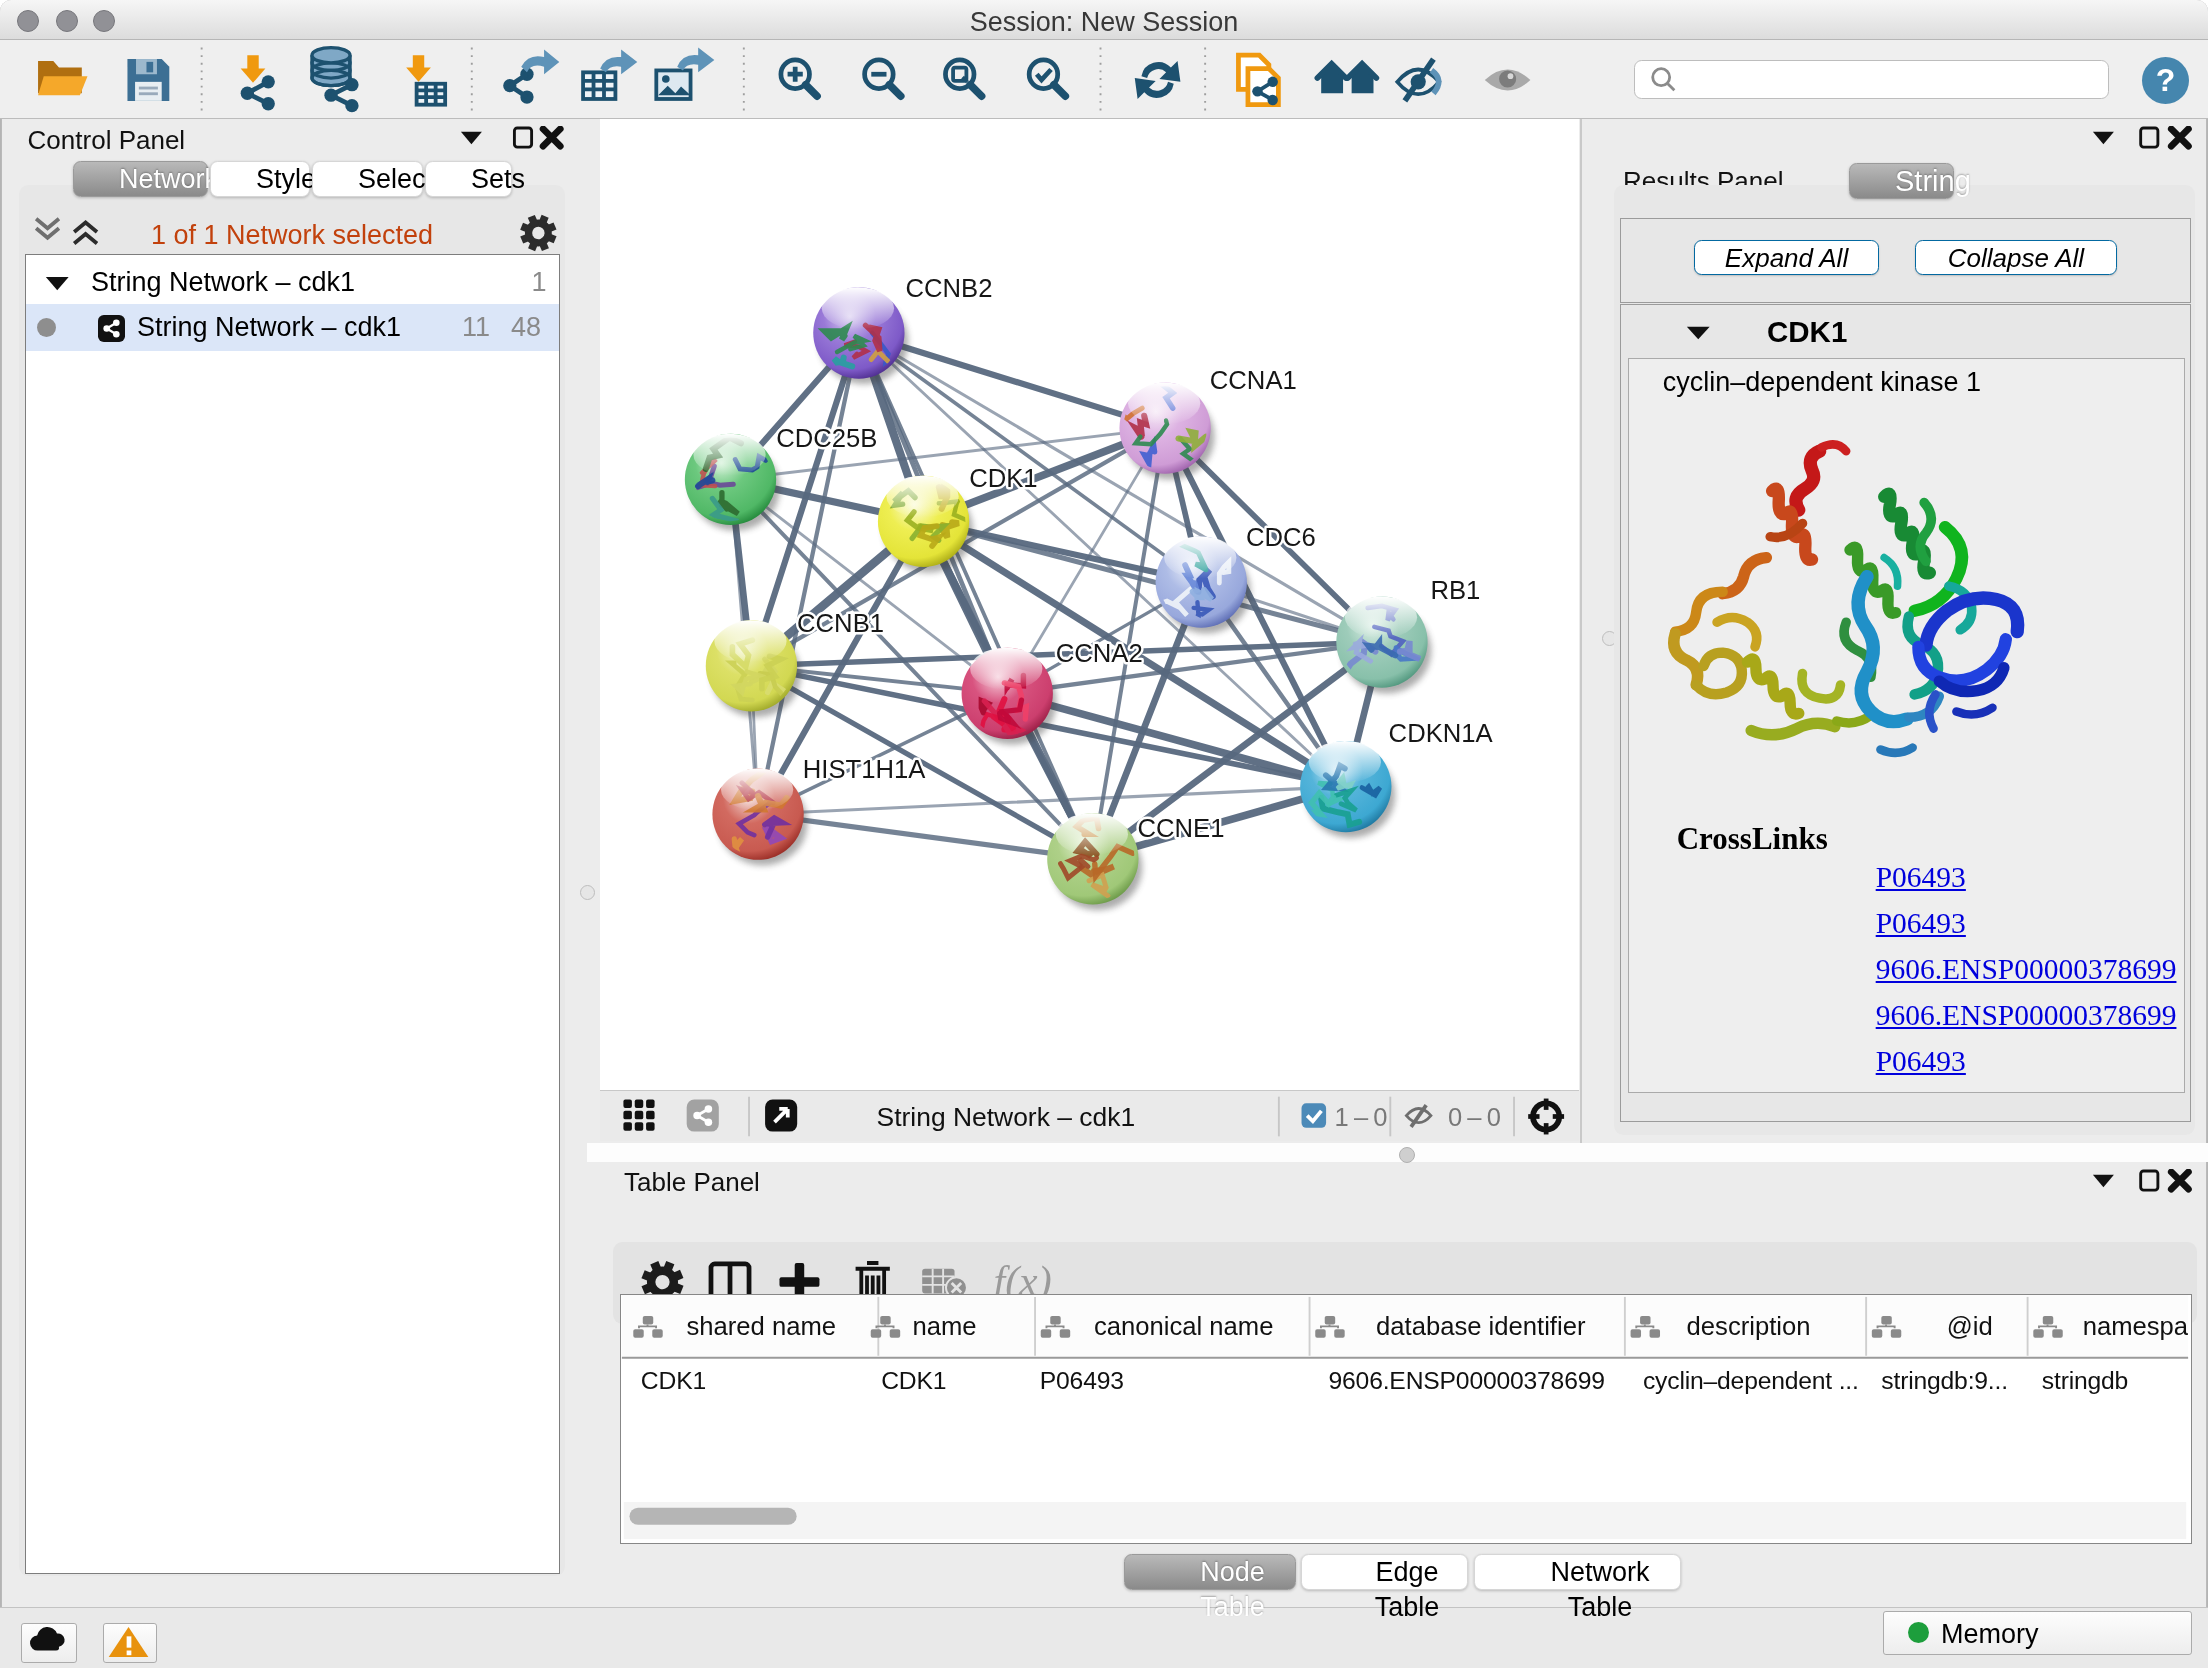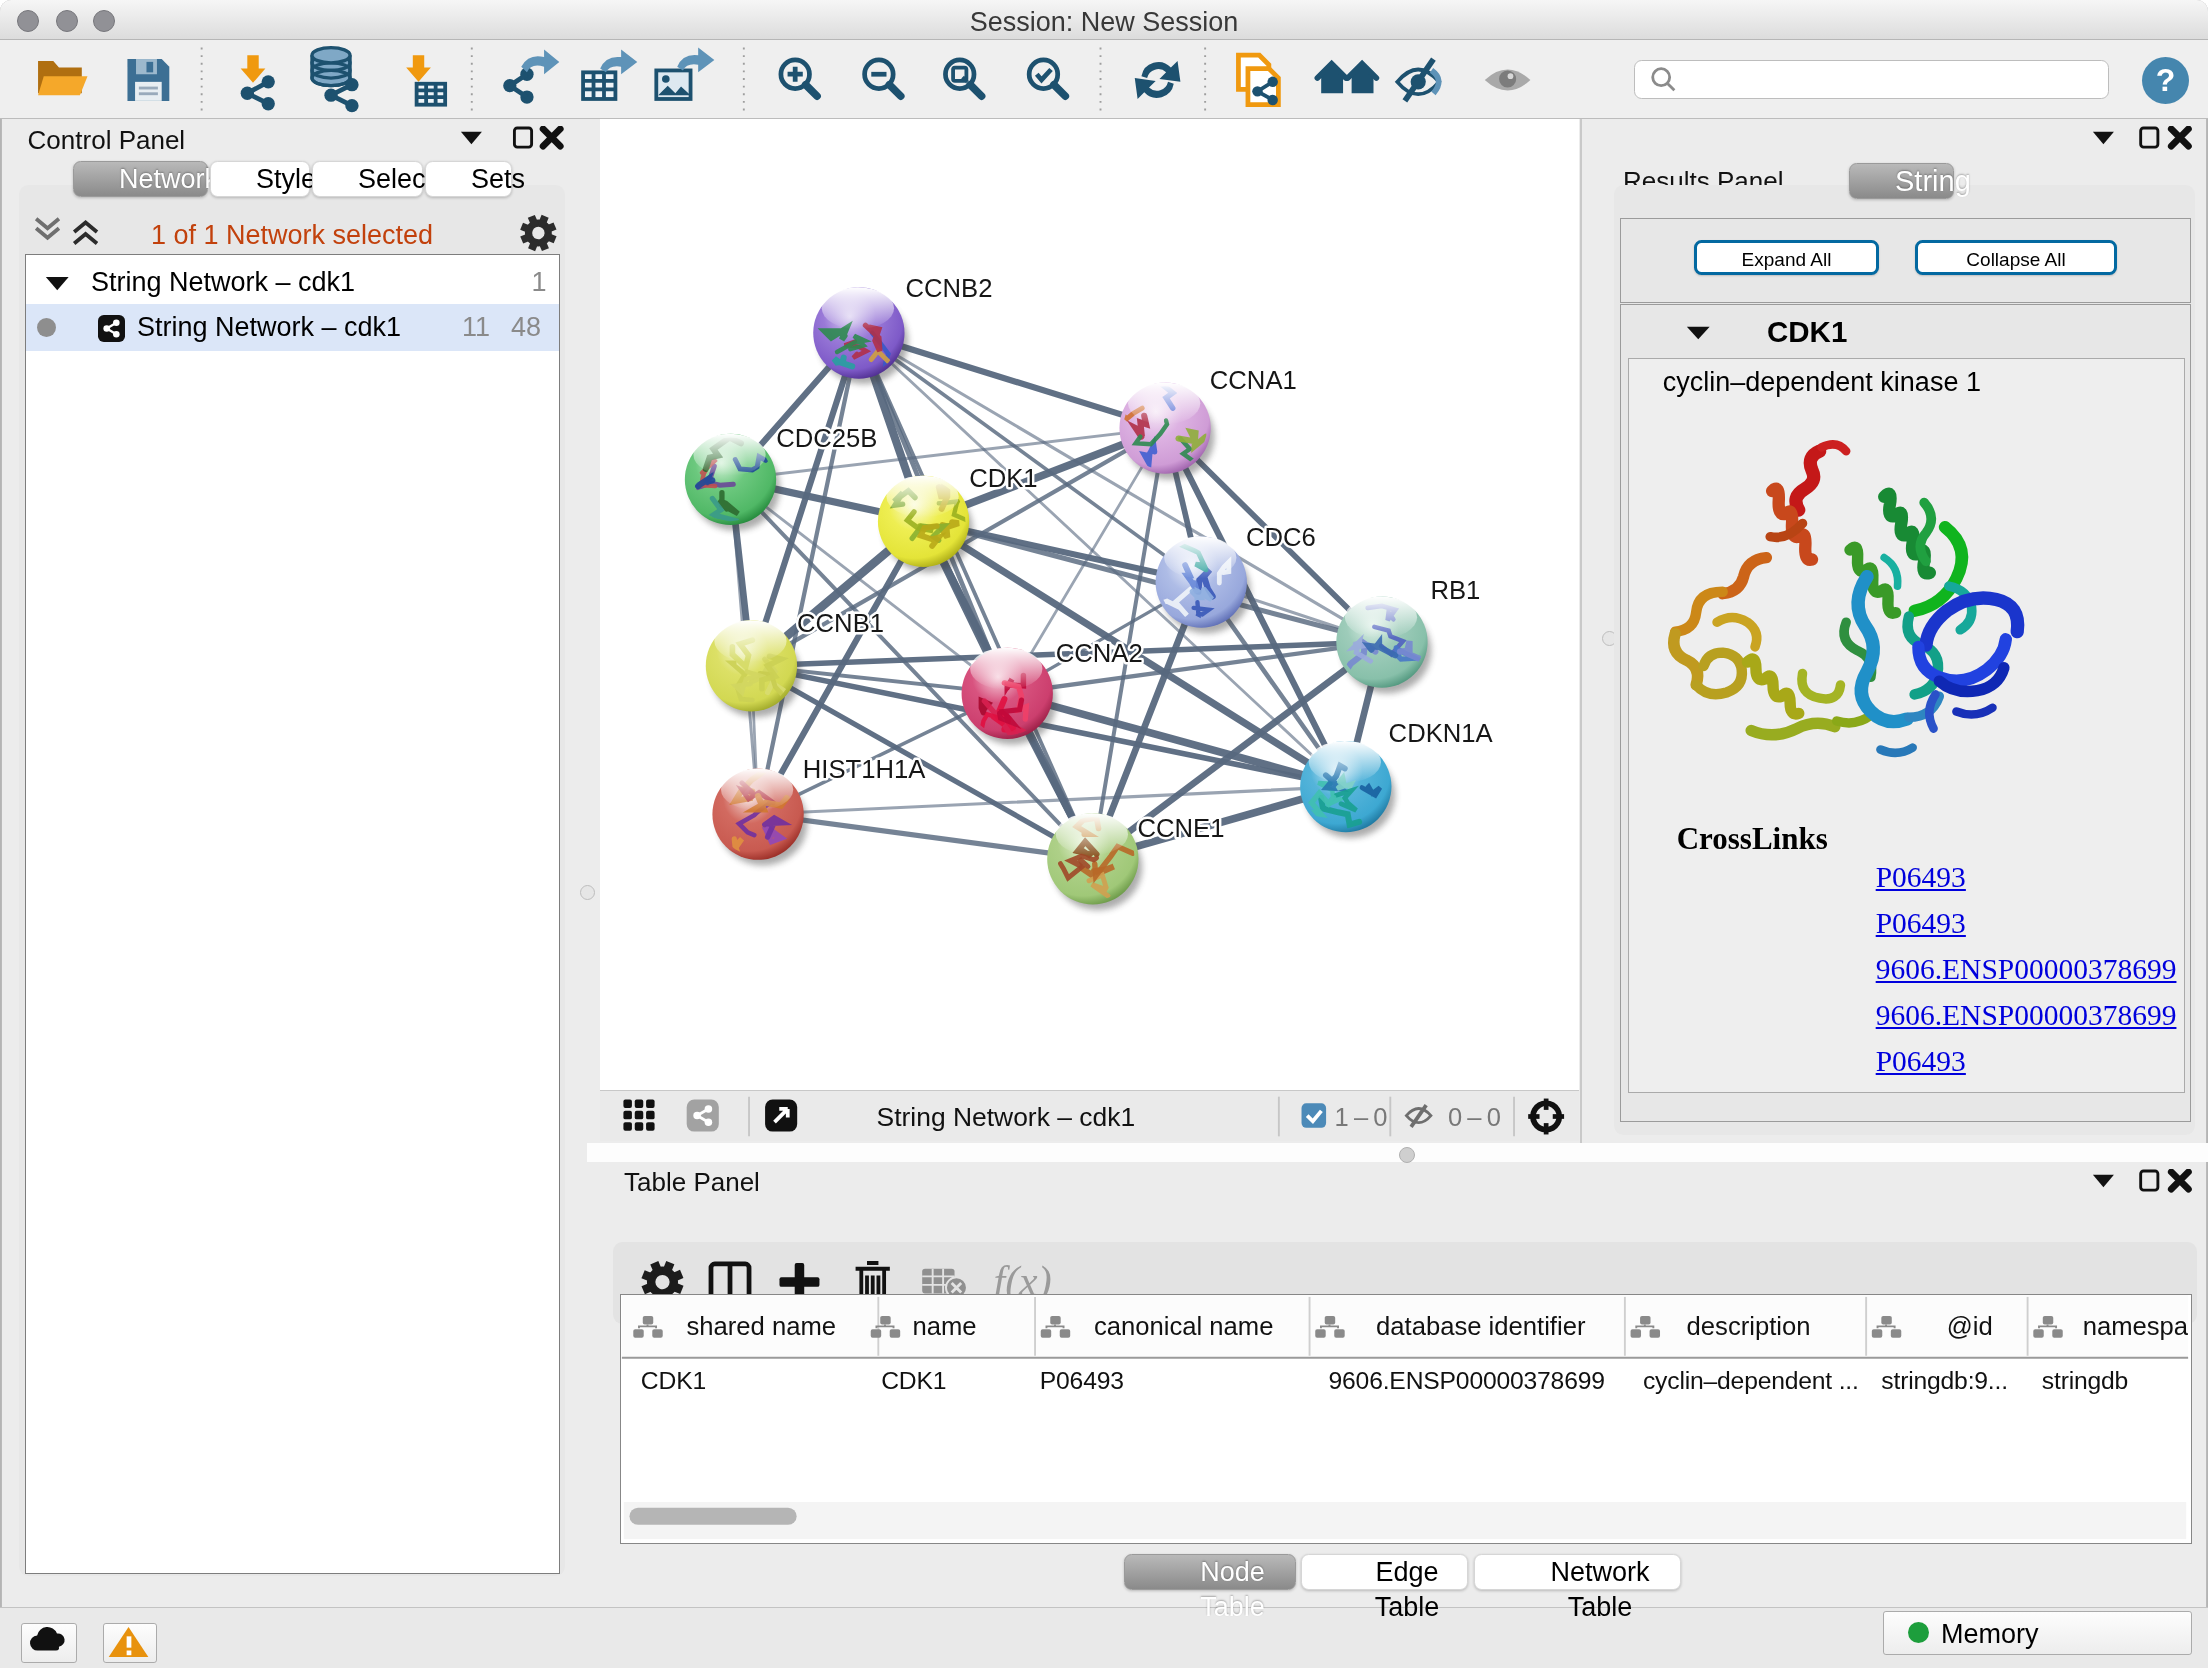--- a/index.html
+++ b/index.html
@@ -29,21 +29,21 @@
 
 #canvas { left:600px; top:119px; width:979px; height:971px; background:#fff; }
 #canvasbar { left:600px; top:1090px; width:979px; height:51px; background:#eaeaea; border-top:1.9px solid #c8c8c8; }
 #whitestrip { left:587px; top:1143px; width:1622px; height:19px; background:#fdfdfd; }
 
 #rp-title { left:1623px; top:125px;margin-top:41px; }
 #rp-box { left:1614px; top:185px; width:581px; height:950px; background:#e7e7e7; border-radius:9.5px; }
 #rp-boxa { left:1620px; top:218px; width:571px; height:85px; border:1.9px solid #9b9b9b; }
 #rp-boxb { left:1620px; top:304px; width:571px; height:818px; border:1.9px solid #9b9b9b; }
 #rp-boxc { position:absolute; left:6.7px; top:53px; width:557px; height:735px; border:1px solid #aaa; background:#eeeeee; }
-.btn { position:absolute; top:21px; height:35px; background:#fff; border:3px solid #0369a1; border-radius:7.6px; box-shadow:0 1px 1.9px rgba(0,0,0,0.18); font-size:19px; text-align:center; line-height:34px; }
+.btn { position:absolute; top:21px; height:35px; background:#fff; border:1px solid #0369a1; border-radius:7.6px; box-shadow:0 1px 1.9px rgba(0,0,0,0.18); font-size:26px; text-align:center; line-height:34px;font-style:italic; }
 .serif { font-family:"Liberation Serif", serif; }
 a.lnk { color:#0000dd; text-decoration:underline; }
 
 #tp-title { left:624px; top:1167px; }
 #tp-toolbox { left:613px; top:1242px; width:1584px; height:82px; background:#e3e3e3; border-radius:9.5px; }
 #tp-table { left:620px; top:1294px; width:1572px; height:250px; background:#fff; border:1.9px solid #878787; }
 #tp-tabs { left:587px; top:1554px; width:1622px; height:40px; }
 
 #bstatus { left:0; top:1607px; width:2208px; height:61px; background:#e9e9e9; border-top:1.9px solid #c3c3c3; }
 .sbtn { position:absolute; top:15px; height:40px; background:linear-gradient(#fdfdfd,#ededed); border:1.9px solid #ababab; border-radius:2.9px; }

